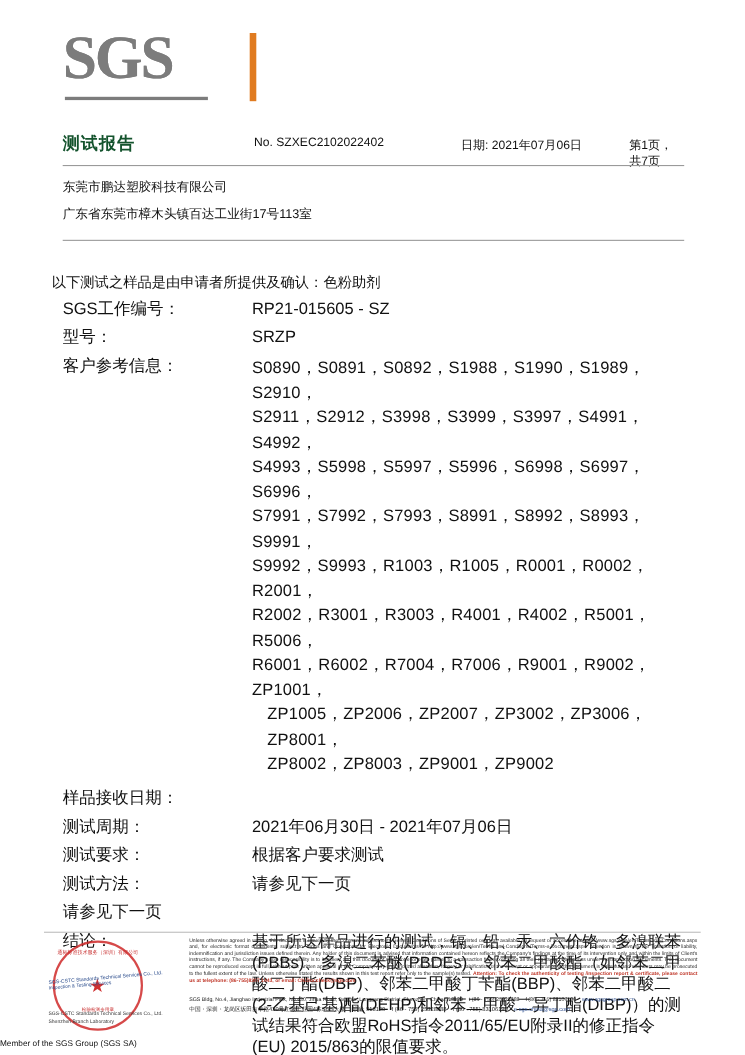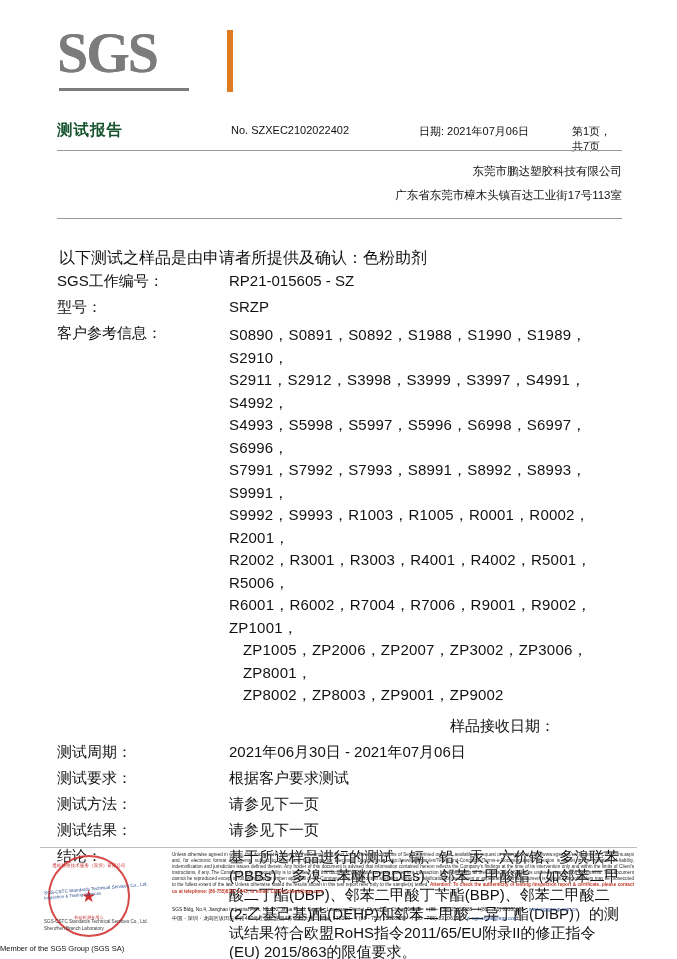--- a/index.html
+++ b/index.html
@@ -110,38 +110,38 @@
   
   .company {
     position: absolute;
     left: 57px;
     top: 160px;
     width: 565px;
     font-size: 11.5px;
     line-height: 22px;
     color: #111;
   }
-  .company div { margin-bottom: 2px; text-align: right; }
+  .company div { margin-bottom: 2px; }
 
   .hr-mid {
     position: absolute;
     left: 57px;
     top: 218px;
     width: 565px;
     height: 1px;
     background: #9a9a9a;
   }
 
   
   .sample-statement {
     position: absolute;
-    left: 59px;
+    left: 47px;
     top: 248px;
     width: 565px;
-    font-size: 16px;
+    font-size: 13px;
     color: #111;
   }
 
   
   .fields {
     position: absolute;
     left: 57px;
     top: 272px;
     width: 565px;
     font-size: 15px;
@@ -334,41 +334,40 @@
         <div>S4993，S5998，S5997，S5996，S6998，S6997，S6996，</div>
         <div>S7991，S7992，S7993，S8991，S8992，S8993，S9991，</div>
         <div>S9992，S9993，R1003，R1005，R0001，R0002，R2001，</div>
         <div>R2002，R3001，R3003，R4001，R4002，R5001，R5006，</div>
         <div>R6001，R6002，R7004，R7006，R9001，R9002，ZP1001，</div>
         <div class="indent">ZP1005，ZP2006，ZP2007，ZP3002，ZP3006，ZP8001，</div>
         <div class="indent">ZP8002，ZP8003，ZP9001，ZP9002</div>
       </div>
     </div>
 
-    <div class="field-row" style="margin-top:10px;justify-content:flex-end;">
+    <div class="field-row" style="margin-top:10px;">
       <div class="field-label">样品接收日期：</div>
     </div>
 
     <div class="field-row">
       <div class="field-label">测试周期：</div>
       <div class="field-value">2021年06月30日 - 2021年07月06日</div>
     </div>
 
     <div class="field-row" style="margin-top:6px;">
       <div class="field-label">测试要求：</div>
       <div class="field-value">根据客户要求测试</div>
     </div>
 
     <div class="field-row">
       <div class="field-label">测试方法：</div>
       <div class="field-value">请参见下一页</div>
     </div>
 
     <div class="field-row">
-      <div class="field-label">测试结果：</div>
       <div class="field-value">请参见下一页</div>
     </div>
 
     <div class="field-row" style="margin-top:6px;">
       <div class="field-label">结论：</div>
       <div class="field-value conclusion-text">基于所送样品进行的测试，镉、铅、汞、六价铬、多溴联苯(PBBs)、多溴二苯醚(PBDEs)、邻苯二甲酸酯（如邻苯二甲酸二丁酯(DBP)、邻苯二甲酸丁苄酯(BBP)、邻苯二甲酸二(2-乙基己基)酯(DEHP)和邻苯二甲酸二异丁酯(DIBP)）的测试结果符合欧盟RoHS指令2011/65/EU附录II的修正指令(EU) 2015/863的限值要求。</div>
     </div>
 
   </div>
 

